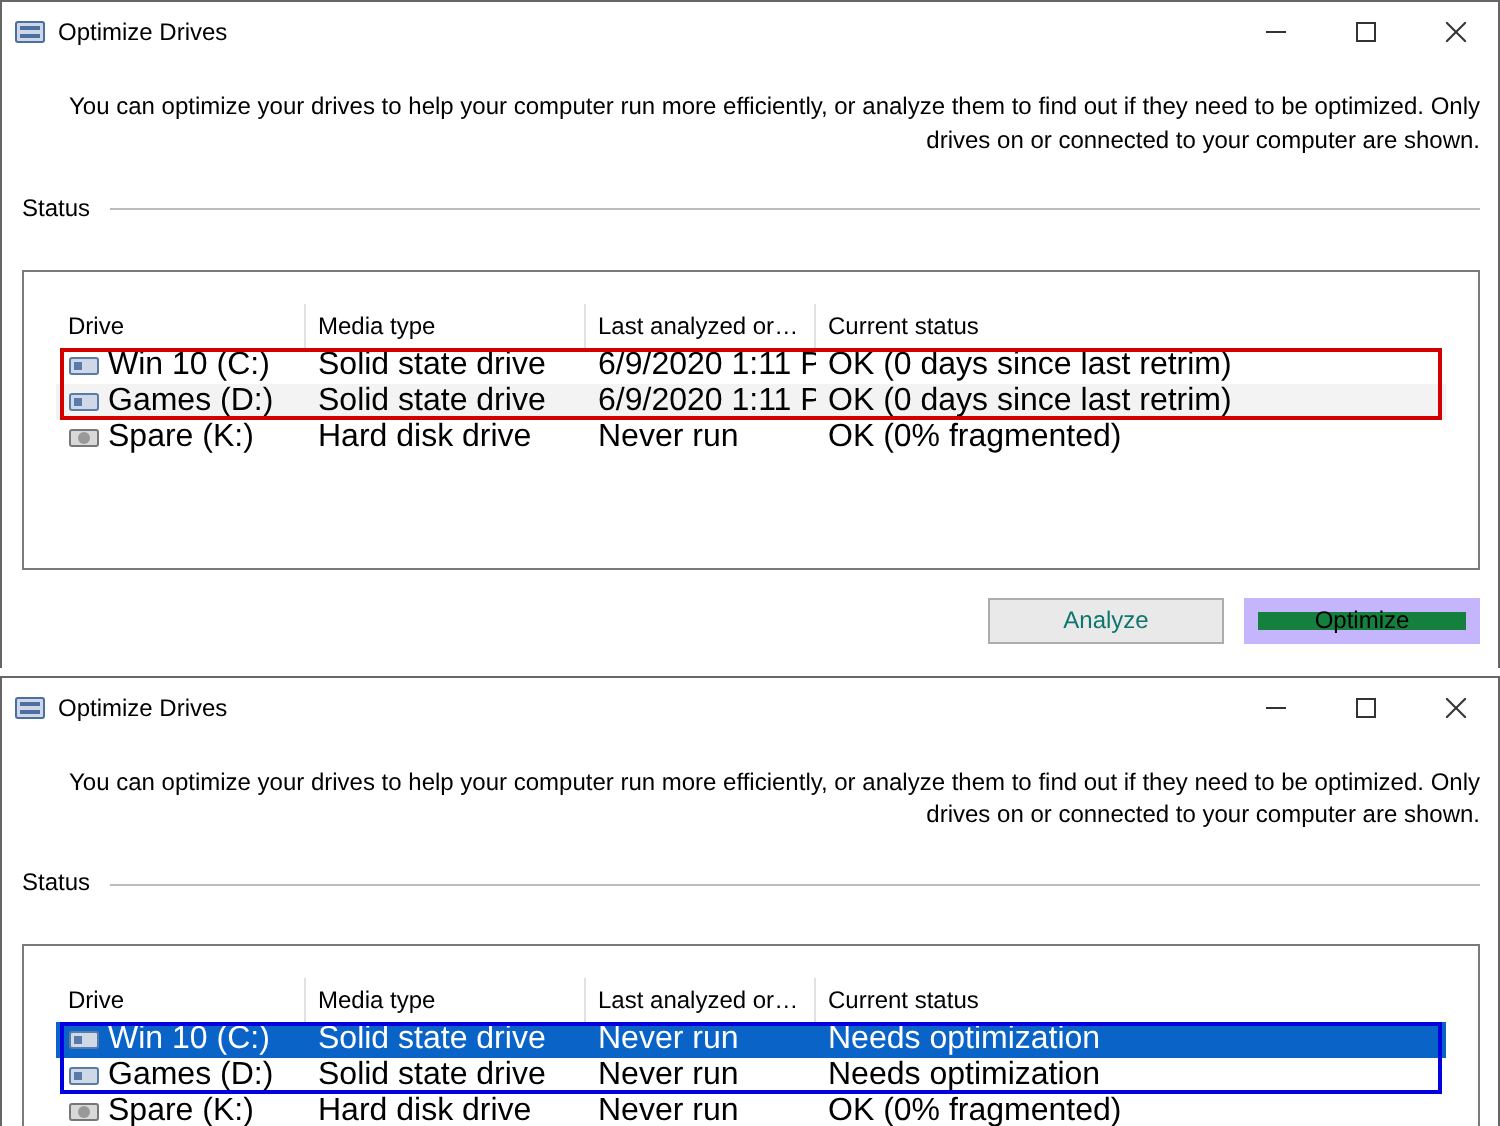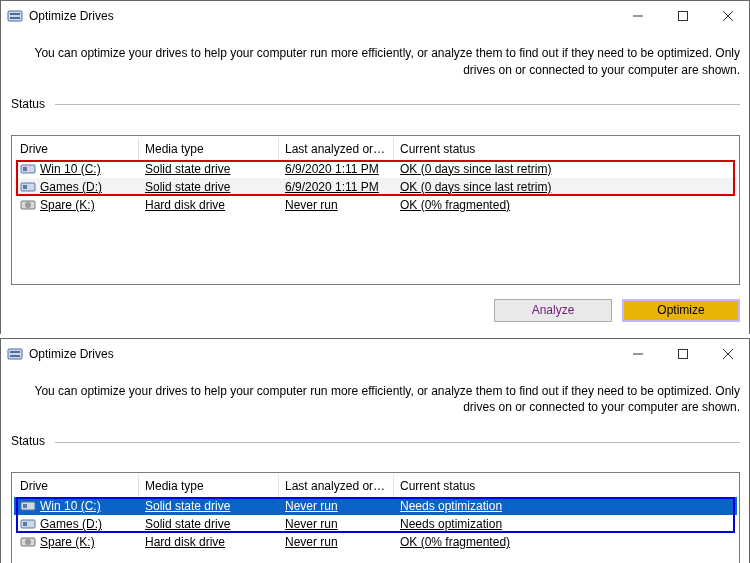--- a/index.html
+++ b/index.html
@@ -43,21 +43,21 @@
   .description { margin: 6px 0 18px 0; line-height: 1.4; text-align: right; }
   .status-row {
     display: flex; align-items: center; gap: 10px; margin-bottom: 6px; justify-content: space-between;
   }
   .status-label { flex: 0 0 auto; }
   .status-line {
     flex: 1 1 auto; height: 1px; background: #bcbcbc; position: relative; top: 1px;
   }
   .grid-outer {
     border: 1px solid #7a7a7a;
-    padding: 2px;
+    padding: 16px;
     height: 150px;
     position: relative;
     margin-top: 24px;
   }
   .grid-header {
     display: grid;
     grid-template-columns: 125px 140px 115px 1fr;
     font-size: 12px;
   }
   .grid-header > div {
@@ -74,43 +74,42 @@
     border-width: 2px; border-style: solid;
     pointer-events: none;
   }
   .hl-red { border-color: #d40000; top: 0; height: 36px; }
   .hl-blue { border-color: #0000e0; top: 0; height: 36px; }
   .row {
     display: grid;
     grid-template-columns: 125px 140px 115px 1fr;
     align-items: center;
     height: 18px;
-    font-size: 12px;
-    text-decoration: underline;
+    font-size: 16px;
   }
   .row > div { padding: 1px 6px; white-space: nowrap; overflow: hidden; }
   .row .drive-cell { display: flex; align-items: center; gap: 4px; }
   .row.selected { background: #0a63c6; color: #fff; }
   .row.alt-gray { background: #f3f3f3; }
   .drive-icon { width: 16px; height: 12px; display: inline-flex; }
   .button-row {
     display: flex; justify-content: flex-end; gap: 10px;
     margin-top: 14px;
   }
   .btn {
     width: 118px; height: 23px;
     font-family: inherit; font-size: 12px;
     background: #e1e1e1;
     border: 1px solid #adadad;
     display: inline-flex; align-items: center; justify-content: center;
   }
-  .btn.disabled { color: #701a75; background: #e9e9e9; }
+  .btn.disabled { color: #0f766e; background: #e9e9e9; }
   .btn.primary {
-    background: #eab308;
-    border: 2px solid #c4b5fd;
+    background: #15803d;
+    border: 7px solid #c4b5fd;
   }
   .panel-border-right {
     position: absolute; top:0; bottom:0; right:0; width:1px; background:#666;
   }
 </style>
 </head>
 <body>
 
 <div class="panel">
   <div class="titlebar">

